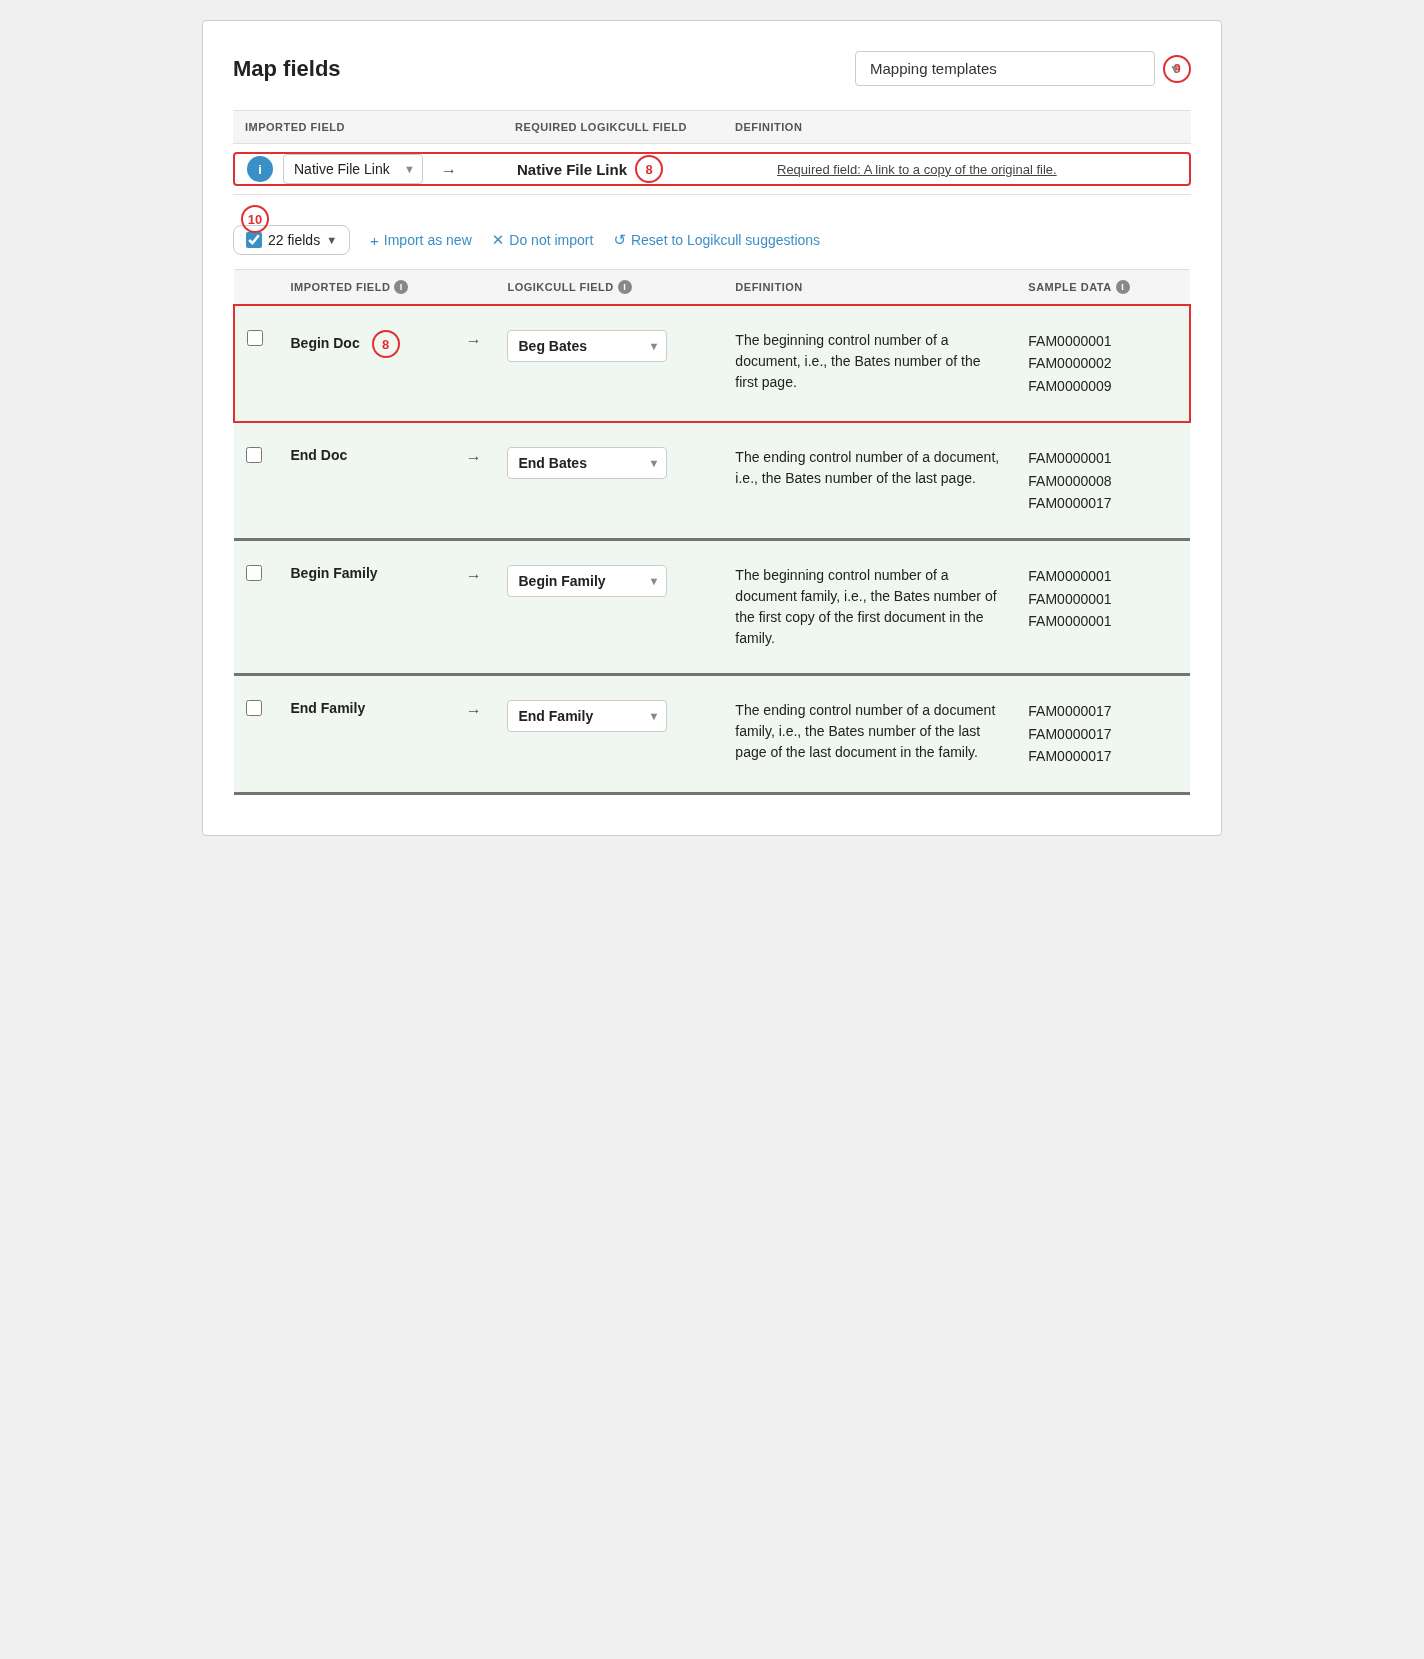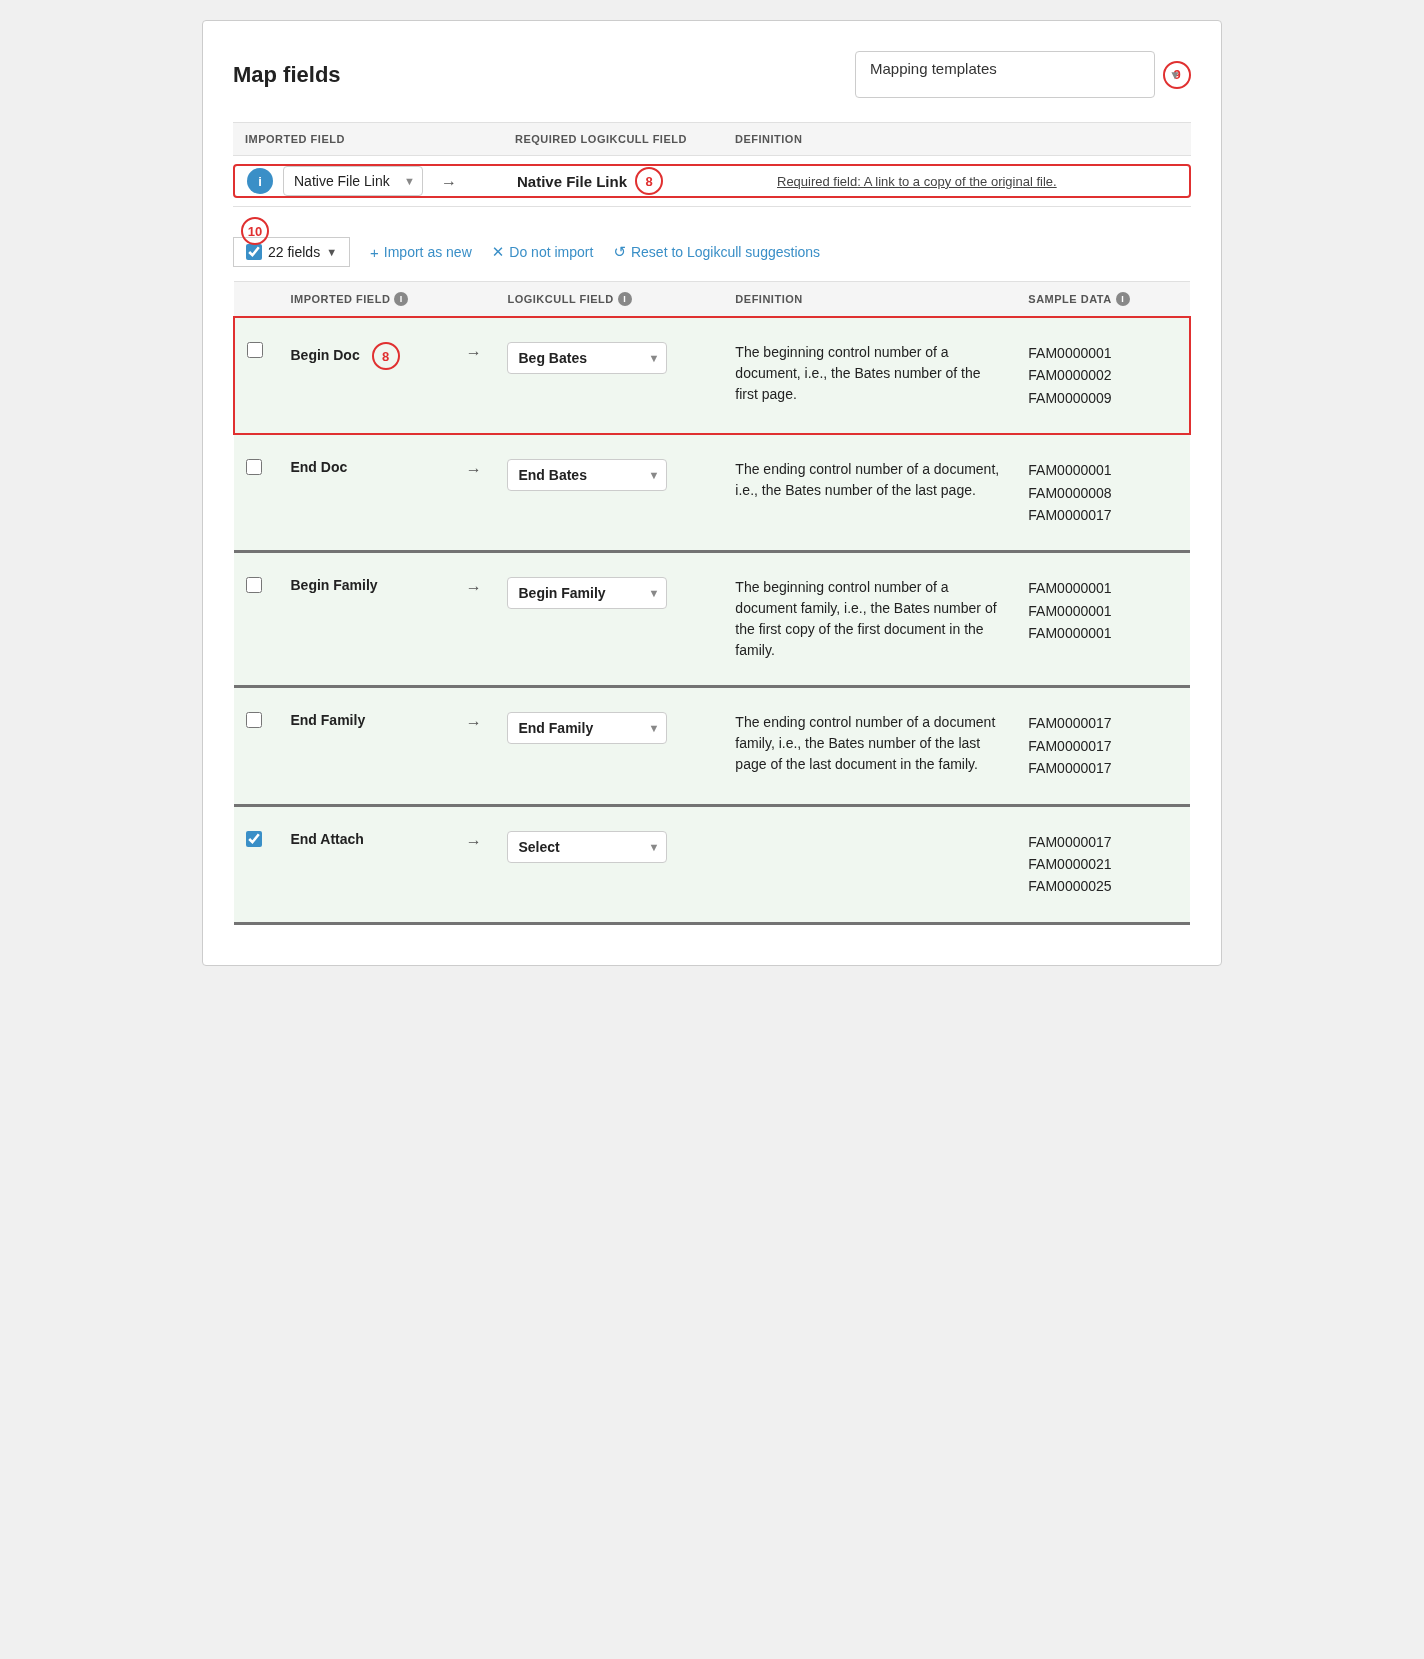--- a/index.html
+++ b/index.html
@@ -33,21 +33,21 @@
     }
     .mapping-templates-wrapper {
       position: relative;
       display: flex;
       align-items: center;
       gap: 8px;
     }
     .mapping-templates-select {
       border: 1px solid #ccc;
       border-radius: 4px;
-      padding: 8px 36px 20px 14px;
+      padding: 8px 36px 8px 14px;
       font-size: 15px;
       color: #333;
       background: #fff;
       appearance: none;
       width: 300px;
       cursor: pointer;
     }
     .mapping-templates-chevron {
       position: absolute;
       right: 10px;
@@ -164,21 +164,21 @@
       display: flex;
       align-items: center;
       gap: 20px;
       margin: 20px 0 14px 0;
     }
     .fields-dropdown {
       display: flex;
       align-items: center;
       gap: 6px;
       border: 1px solid #ccc;
-      border-radius: 0;
+      border-radius: 8px;
       padding: 6px 12px;
       background: #fff;
       cursor: pointer;
       font-size: 14px;
       color: #222;
     }
     .fields-checkbox {
       width: 16px;
       height: 16px;
       accent-color: #3a8fc7;
@@ -446,27 +446,16 @@
           <td class="col-checkbox"><input type="checkbox" class="row-checkbox" style=""></td>
           <td class="col-imported"><span class="imported-field-name">End Family</span></td>
           <td class="col-arrow" style="text-align: center;"><span class="row-arrow">→</span></td>
           <td class="col-logikcull"><div class="logikcull-field-select-wrapper">
               <select class="logikcull-select"><option>End Family</option></select>
               <span class="logikcull-select-chevron">▼</span>
             </div></td>
           <td class="col-definition definition-cell">The ending control number of a document family, i.e., the Bates number of the last page of the last document in the family.</td>
           <td class="col-sample sample-data-cell">FAM0000017<br>FAM0000017<br>FAM0000017</td>
         </tr>
-        <tr class="table-body-row" style="">
-          <td class="col-checkbox"><input type="checkbox" class="row-checkbox" checked="" style="accent-color: rgb(58, 143, 199);"></td>
-          <td class="col-imported"><span class="imported-field-name">End Attach</span></td>
-          <td class="col-arrow" style="text-align: center;"><span class="row-arrow">→</span></td>
-          <td class="col-logikcull"><div class="logikcull-field-select-wrapper">
-              <select class="logikcull-select"><option>Select</option></select>
-              <span class="logikcull-select-chevron">▼</span>
-            </div></td>
-          <td class="col-definition definition-cell"></td>
-          <td class="col-sample sample-data-cell">FAM0000017<br>FAM0000021<br>FAM0000025</td>
-        </tr>
       </tbody>
   </table>
 
 </div>
 
 </body></html>

